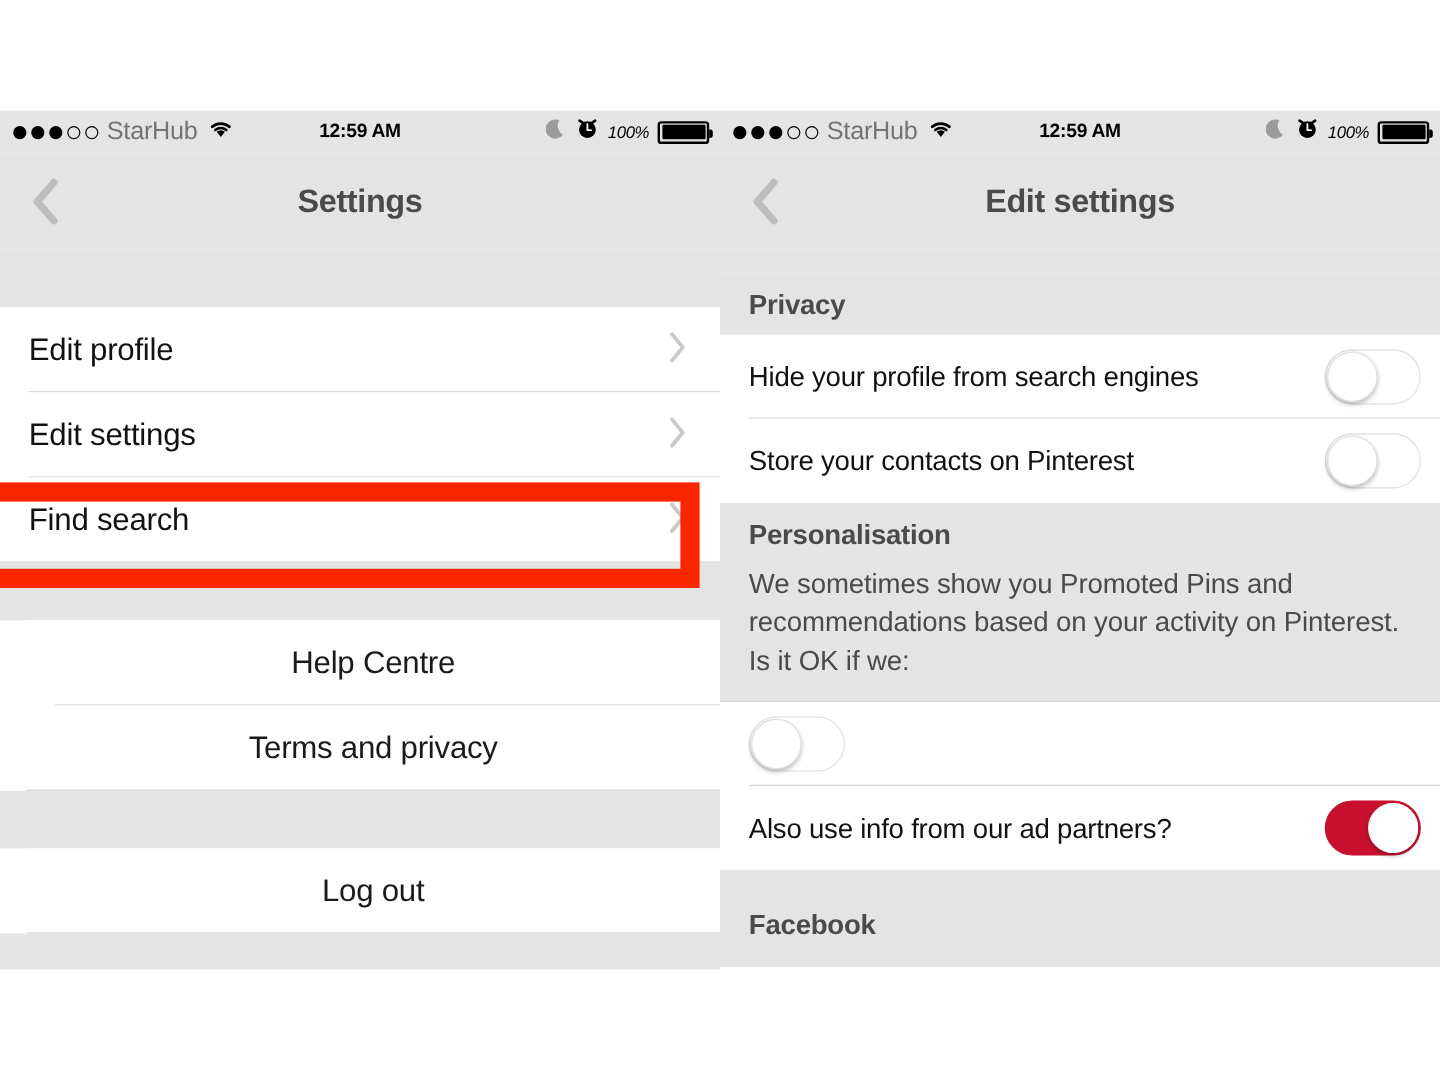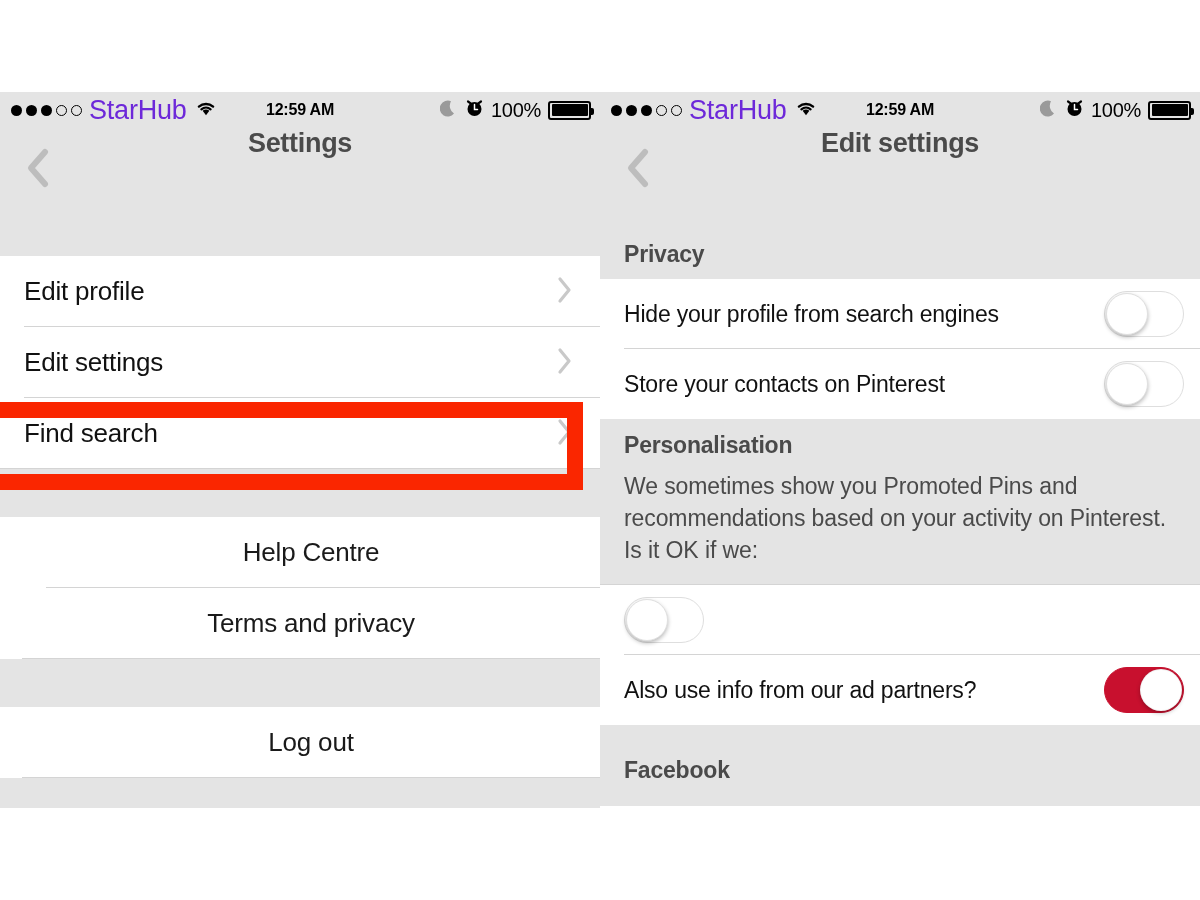--- a/index.html
+++ b/index.html
@@ -47,51 +47,51 @@
   }
   .sig-dots { display: flex; align-items: center; gap: 4px; }
   .dot {
     width: 11px; height: 11px; border-radius: 50%;
     background: #000;
   }
   .dot.hollow {
     background: transparent;
     border: 1.6px solid #000;
   }
-  .carrier { font-size: 27px; letter-spacing: -0.2px; color: #6d28d9; }
+  .carrier { font-size: 21px; letter-spacing: -0.2px; color: #737373; }
   .wifi-icon { display: block; }
   .sb-center {
     position: absolute; left: 0; right: 0; top: 0; height: 36px;
     display: flex; align-items: center; justify-content: center;
     font-weight: bold; font-size: 16px; letter-spacing: -0.2px;
   }
   .sb-right {
     position: absolute; right: 9px; top: 0; height: 36px;
     display: flex; align-items: center; gap: 7px;
   }
-  .battery-pct { font-size: 20px; letter-spacing: -0.3px; }
+  .battery-pct { font-size: 14px; letter-spacing: -0.3px; font-style: italic; }
   .battery {
     width: 43px; height: 19px;
     border: 2px solid #000; border-radius: 3px;
     position: relative; display: flex; align-items: center;
     padding: 1.5px;
   }
   .battery::after {
     content: ""; position: absolute; right: -5px; top: 5px;
     width: 3px; height: 7px; background: #000;
     border-radius: 0 2px 2px 0;
   }
   .battery-fill { background: #000; height: 100%; width: 100%; border-radius: 1px; }
 
   
   .nav-bar {
     height: 80px;
     background: #e4e4e4;
     position: relative;
-    display: flex; align-items: flex-start;
+    display: flex; align-items: center;
   }
   .nav-back {
     position: absolute; left: 12px; top: 50%;
     transform: translateY(-50%);
     width: 52px; height: 52px;
     display: flex; align-items: center; justify-content: center;
   }
   .nav-title {
     width: 100%; text-align: center;
     font-size: 27px; font-weight: bold;

